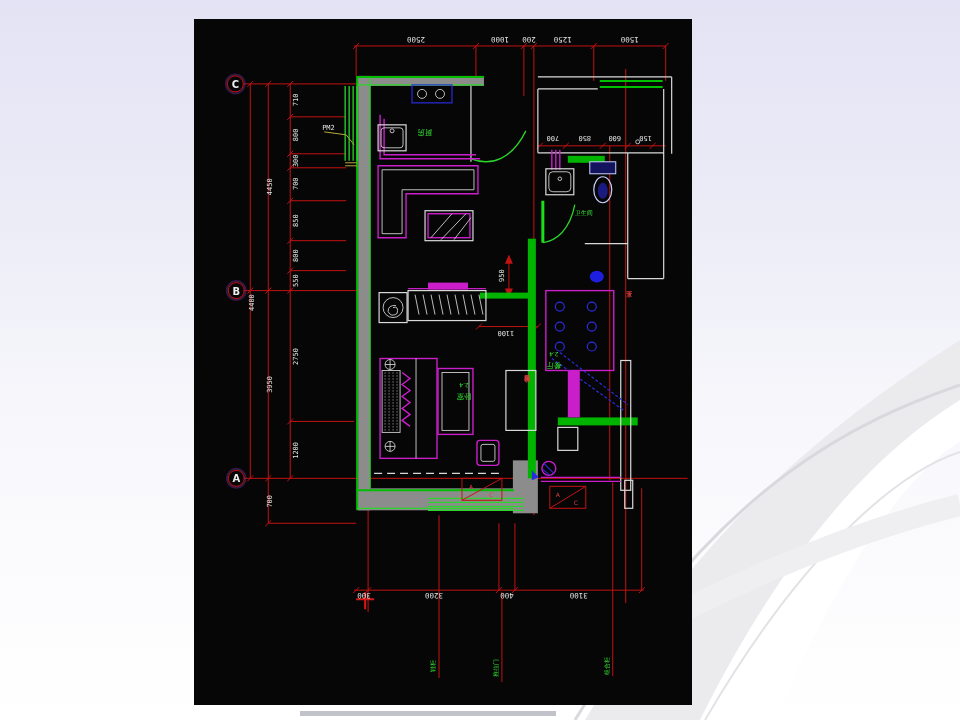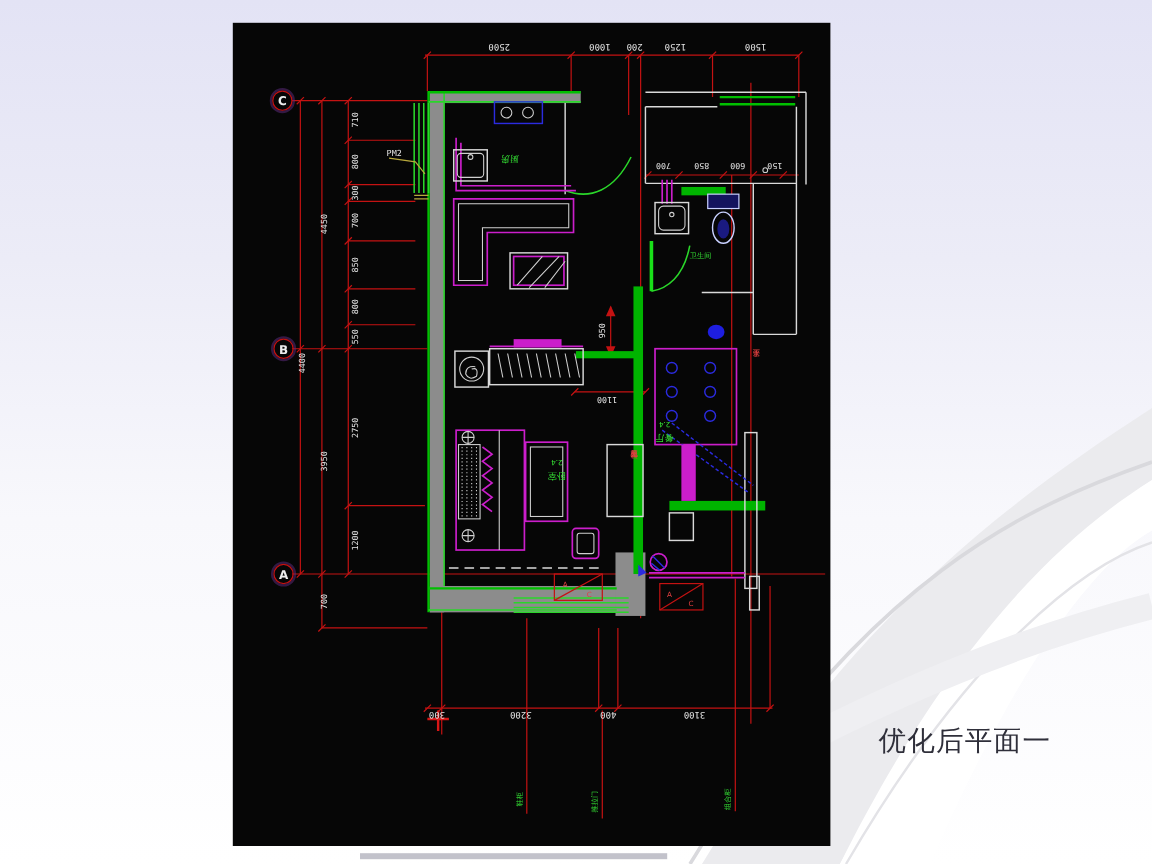--- a/index.html
+++ b/index.html
@@ -263,15 +263,14 @@
       <text class="grn" x="360" y="350" text-anchor="middle" transform="rotate(180 360 347)">餐厅</text>
       <text class="grns" x="241" y="648" text-anchor="middle" transform="rotate(-90 241 648)">鞋柜</text>
       <text class="grns" x="304" y="650" text-anchor="middle" transform="rotate(-90 304 650)">推拉门</text>
       <text class="grns" x="415" y="648" text-anchor="middle" transform="rotate(-90 415 648)">组合柜</text>
       <text class="redt vert" x="334" y="352">衣柜详见图</text>
       <text class="redt vert" x="436" y="268">下水管</text>
     </g>
   </svg>
   </div>
 
-  <div class="slide-title">优化后平面一</div>
   <div class="edge-sliver"></div>
 </div>
 
 </body></html>

